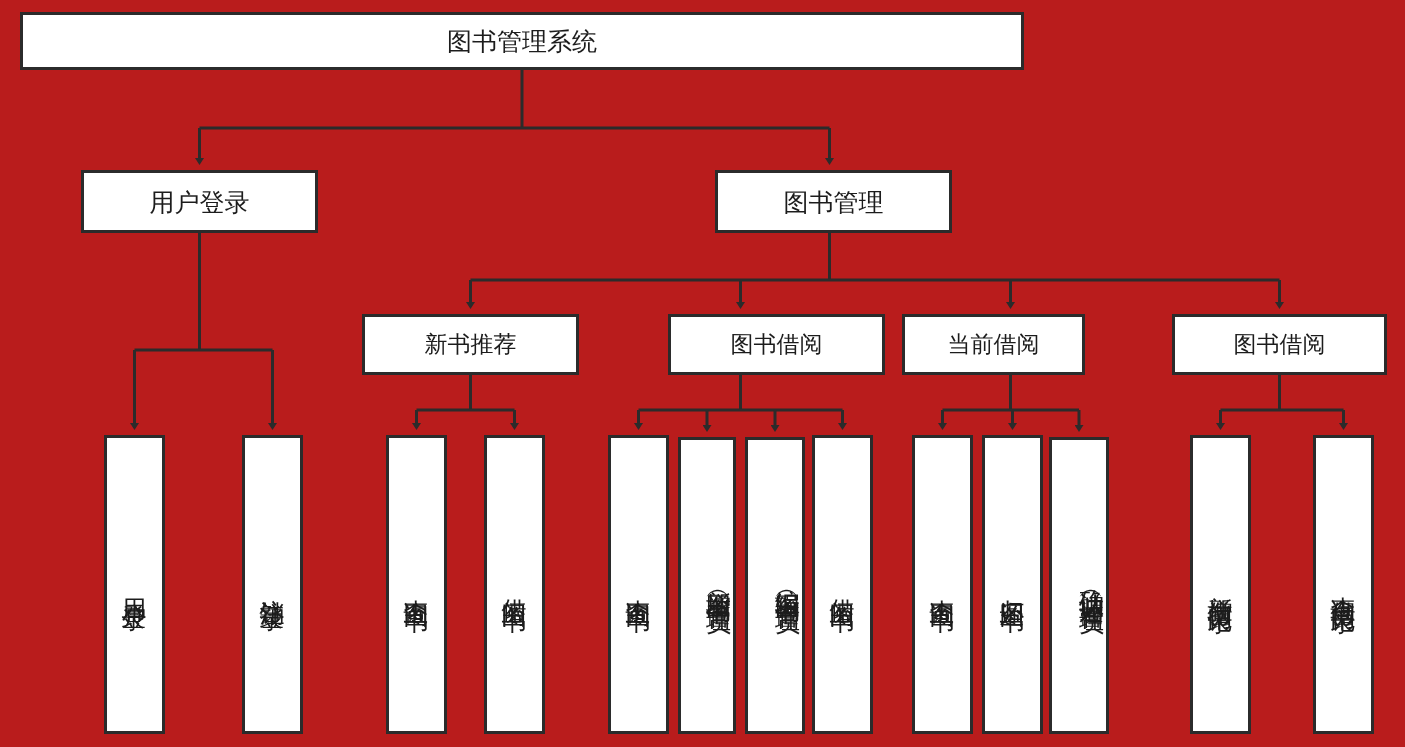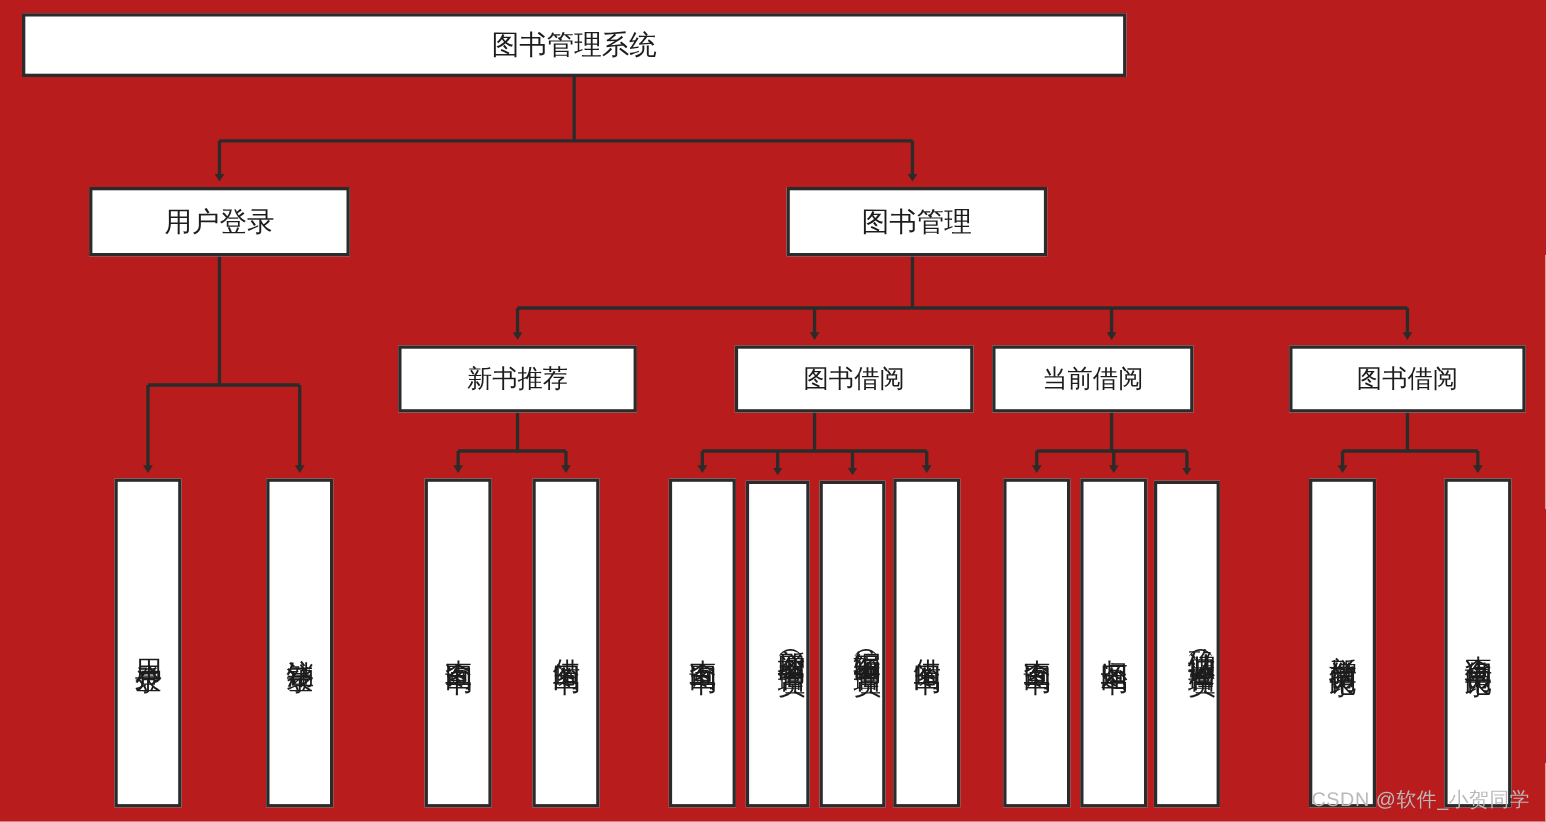--- a/index.html
+++ b/index.html
@@ -173,15 +173,14 @@
         <span>确认归还（管理员）</span>
       </div>
       <div class="node leaf" style="left: 1190px; top: 435px; width: 61px; height: 299px;">
         <span>新增借阅记录</span>
       </div>
       <div class="node leaf" style="left: 1313px; top: 435px; width: 61px; height: 299px;">
         <span>查询借阅记录</span>
       </div>
     </div>
 
-  <div class="watermark">CSDN @软件_小贺同学</div>
 
 </div>
 
 </body></html>

